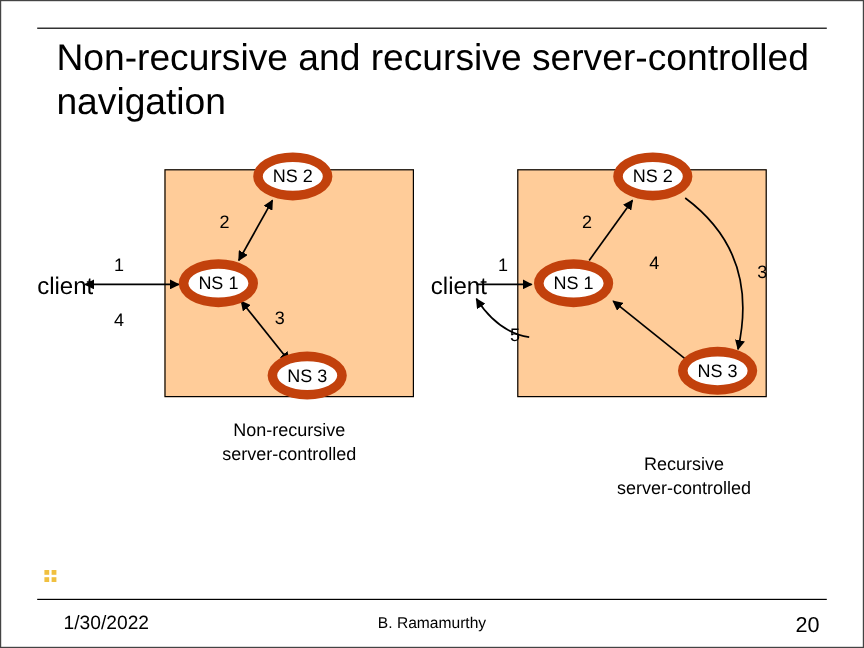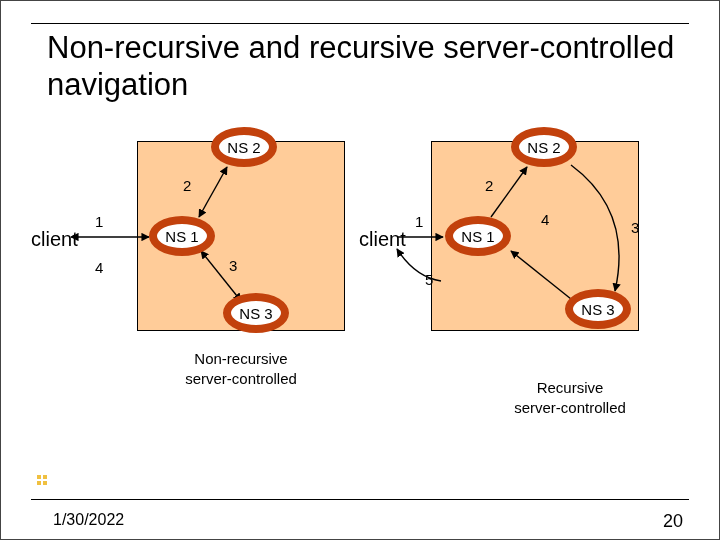--- a/index.html
+++ b/index.html
@@ -208,14 +208,15 @@
 
   <div class="dotcorner" style="left:36px; top:474px;">
     <span style="left:0;top:0;"></span>
       <span style="left:6px;top:0;"></span>
     <span style="left:0;top:6px;"></span>
       <span style="left:6px;top:6px;"></span>
   </div>
 
   <div class="bottom-divider"></div>
   <div class="footer-date">1/30/2022</div>
+  <div class="footer-author">B. Ramamurthy</div>
   <div class="footer-page">20</div>
 </div>
 
 </body></html>

